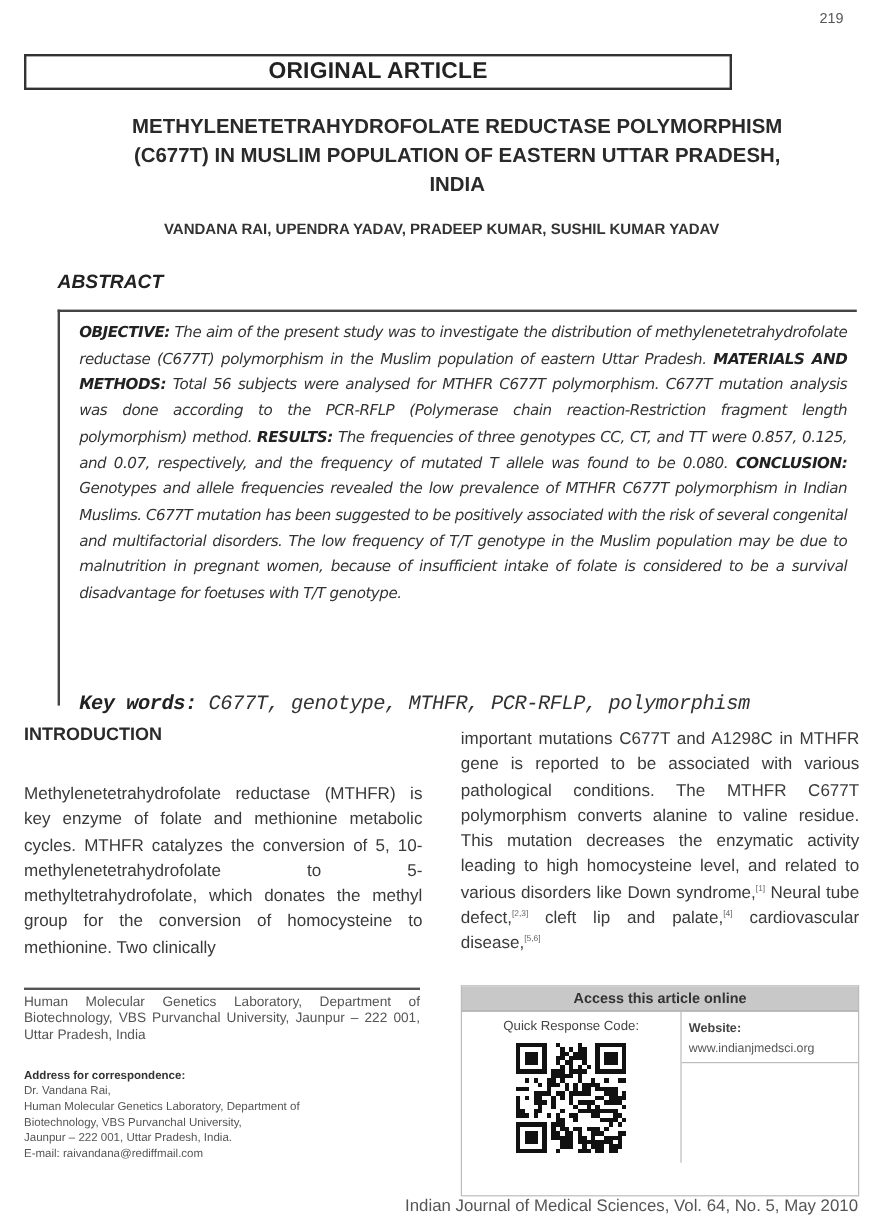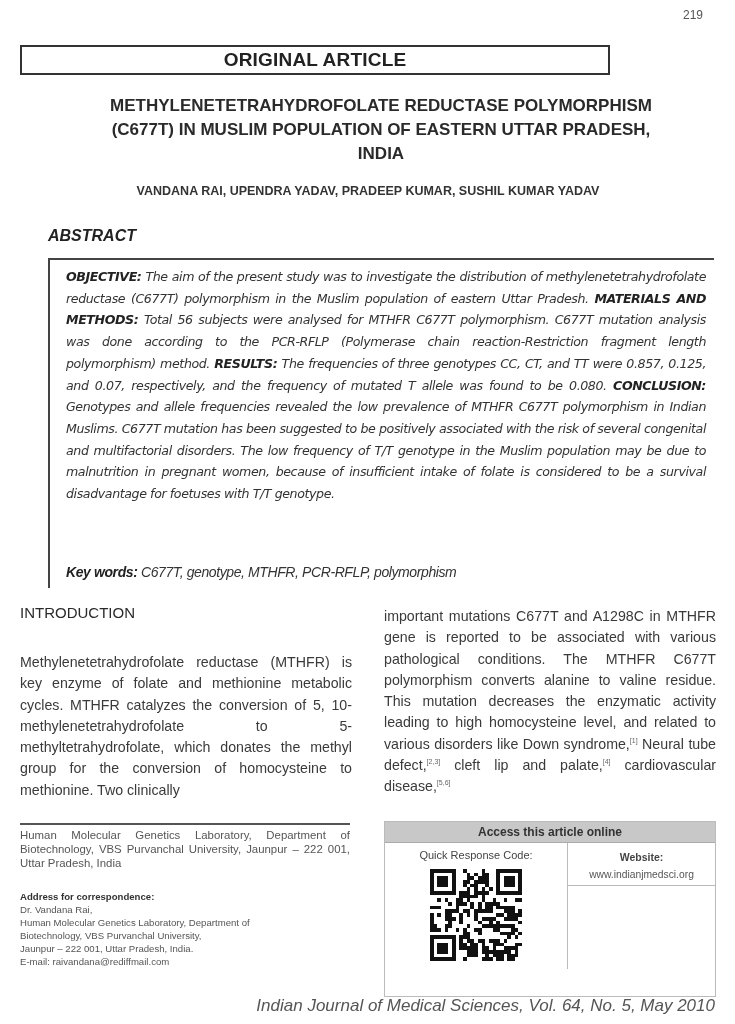--- a/index.html
+++ b/index.html
@@ -21,25 +21,25 @@
   .abstract-heading { position: absolute; left: 48px; top: 227px; font-size: 16px;
     font-weight: bold; font-style: italic; color: #222; }
 
   .abstract-box { position: absolute; left: 48px; top: 258px; width: 666px; height: 330px;
     border-top: 2px solid #444; border-left: 2px solid #444; }
   .abstract-text { position: absolute; left: 66px; top: 266px; width: 640px;
     font-family: "DejaVu Sans", sans-serif; font-style: italic; font-size: 12.6px;
     line-height: 21.7px; color: #333; text-align: justify; letter-spacing: -0.4px; }
   .abstract-text b { color: #222; }
 
-  .keywords { position: absolute; left: 66px; top: 564px; font-family: Liberation Sans, sans-serif;
-    font-style: italic; font-size: 14px; color: #333; letter-spacing: -0.4px; }
+  .keywords { position: absolute; left: 66px; top: 578px; font-family: Liberation Mono, monospace;
+    font-style: italic; font-size: 17px; color: #333; letter-spacing: -0.4px; }
   .keywords b { color: #222; }
 
-  .intro-heading { position: absolute; left: 20px; top: 604px; font-size: 15px; font-weight: normal; color: #2a2a2a; }
+  .intro-heading { position: absolute; left: 20px; top: 604px; font-size: 15px; font-weight: bold; color: #2a2a2a; }
 
   .col { position: absolute; width: 332px; font-size: 14.2px; line-height: 21.3px; color: #3a3a3a;
     text-align: justify; }
   .col-left { left: 20px; top: 652px; }
   .col-right { left: 384px; top: 606px; width: 332px; }
   sup { font-size: 7px; vertical-align: super; line-height: 0; color: #666; }
 
   .footnote-rule { position: absolute; left: 20px; top: 823px; width: 330px; border-top: 2px solid #555; }
   .affiliation { position: absolute; left: 20px; top: 828px; width: 330px; font-size: 11.4px;
     line-height: 14px; color: #555; text-align: justify; }
@@ -48,27 +48,27 @@
   .correspondence .label { font-weight: bold; color: #333; }
 
   .access-box { position: absolute; left: 384px; top: 821px; width: 332px; height: 176px;
     border: 1px solid #bbb; }
   .access-header { height: 21px; background: #c8c8c8; display: flex; align-items: center;
     justify-content: center; font-size: 12px; font-weight: bold; color: #333; border-bottom: 1px solid #aaa; }
   .access-body { display: flex; height: 126px; }
   .qr-cell { width: 183px; border-right: 1px solid #bbb; text-align: center; padding-top: 6px; }
   .qr-label { font-size: 11px; font-weight: normal; color: #444; }
   .qr-code { width: 92px; height: 92px; margin: 8px auto 0; display: block; }
-  .info-cell { flex: 1; display: flex; flex-direction: column; text-align: center; }
+  .info-cell { flex: 1; display: flex; flex-direction: column; }
   .info-row { border-bottom: 1px solid #bbb; padding: 8px 6px 5px; }
   .info-row:last-child { border-bottom: none; flex: 1; }
   .info-label { font-size: 10.5px; font-weight: bold; color: #444; }
   .info-value { font-size: 10.3px; color: #555; margin-top: 6px; }
 
-  .journal-footer { position: absolute; right: 20px; top: 996px; font-size: 17px; color: #555; font-style: italic; }
+  .journal-footer { position: absolute; right: 20px; top: 996px; font-size: 14px; color: #555; }
 </style>
 </head>
 <body>
 
 <div class="page-number">219</div>
 
 <div class="article-type-box">
   <span>ORIGINAL ARTICLE</span>
 </div>
 

